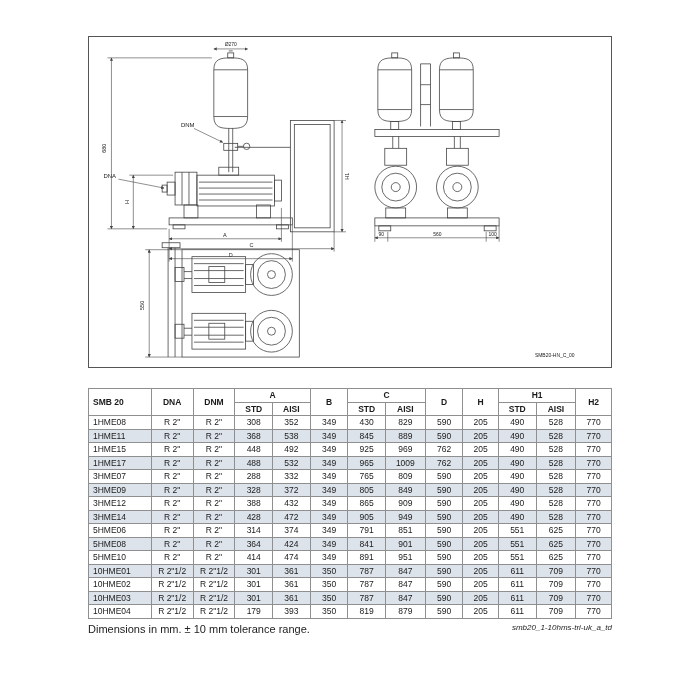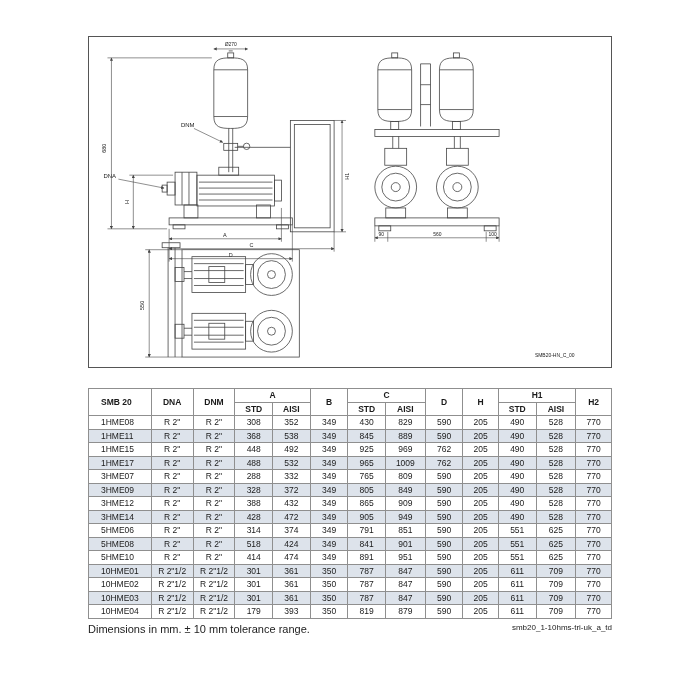--- a/index.html
+++ b/index.html
@@ -7,25 +7,25 @@
   .page { position:absolute; inset:0; background:#fff; }
 
   .drawing-box { position:absolute; left:88px; top:36px; width:524px; height:332px; border:1px solid #555; box-sizing:border-box; background:#fff; }
   .drawing-box svg { display:block; width:100%; height:100%; }
   .lbl { stroke:none; fill:#222; font-family:"Liberation Sans", sans-serif; }
   .dim { stroke-width:0.6; }
 
   table.dims-table { position:absolute; left:88px; top:388px; width:524px; border-collapse:collapse; table-layout:fixed; font-size:8.5px; background:#fff; }
   .dims-table th, .dims-table td { border:1px solid #8f8f8f; text-align:center; padding:0 1px; height:12.5px; line-height:12.5px; overflow:hidden; white-space:nowrap; font-weight:normal; }
   .dims-table th { font-weight:bold; }
-  .dims-table .model-col { text-align:left; padding-left:12px; }
+  .dims-table .model-col { text-align:left; padding-left:4px; }
   .dims-table tr.alt td { background:#dde3eb; }
 
   .footer-note { position:absolute; left:88px; top:623px; font-size:11px; color:#222; }
-  .doc-ref { position:absolute; right:88px; top:623px; font-size:8px; color:#222; }
+  .doc-ref { position:absolute; right:88px; top:623px; font-size:8px; color:#222;font-style:italic; }
 </style>
 </head>
 <body>
 
 <div class="page">
 
   <div class="drawing-box">
     <svg viewBox="0 0 524 332">
       <defs>
         <marker id="arr" viewBox="0 0 10 10" refX="9" refY="5" markerWidth="5.5" markerHeight="5.5" orient="auto-start-reverse">
@@ -370,21 +370,21 @@
           <td>590</td>
           <td>205</td>
           <td>551</td>
           <td>625</td>
           <td>770</td>
         </tr>
         <tr class="alt">
           <td class="model-col">5HME08</td>
           <td>R 2"</td>
           <td>R 2"</td>
-          <td>518</td>
+          <td>364</td>
           <td>424</td>
           <td>349</td>
           <td>841</td>
           <td>901</td>
           <td>590</td>
           <td>205</td>
           <td>551</td>
           <td>625</td>
           <td>770</td>
         </tr>

